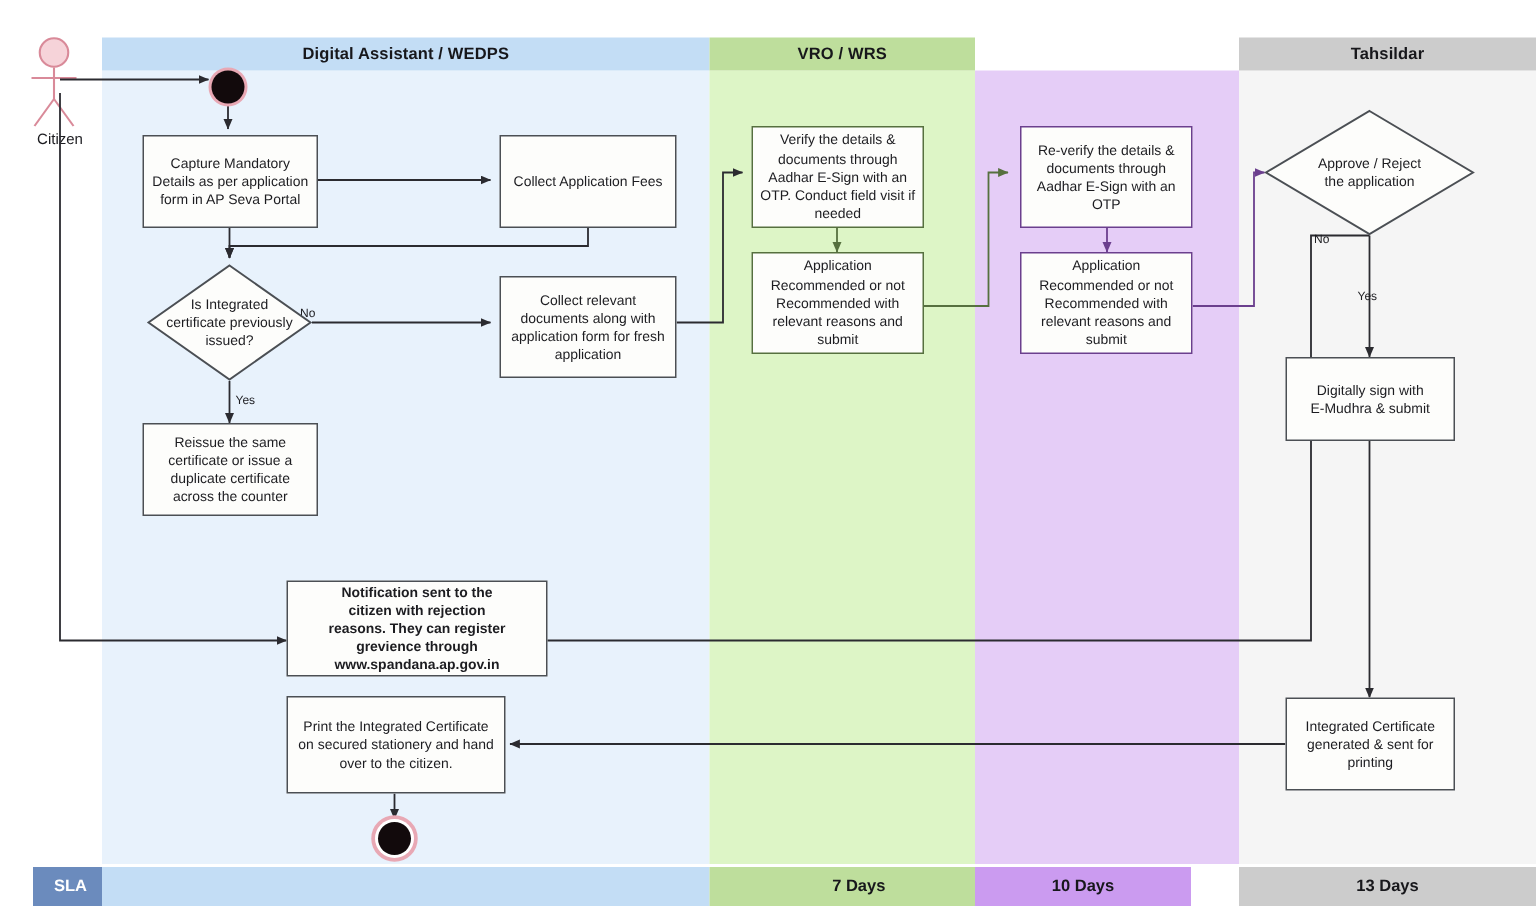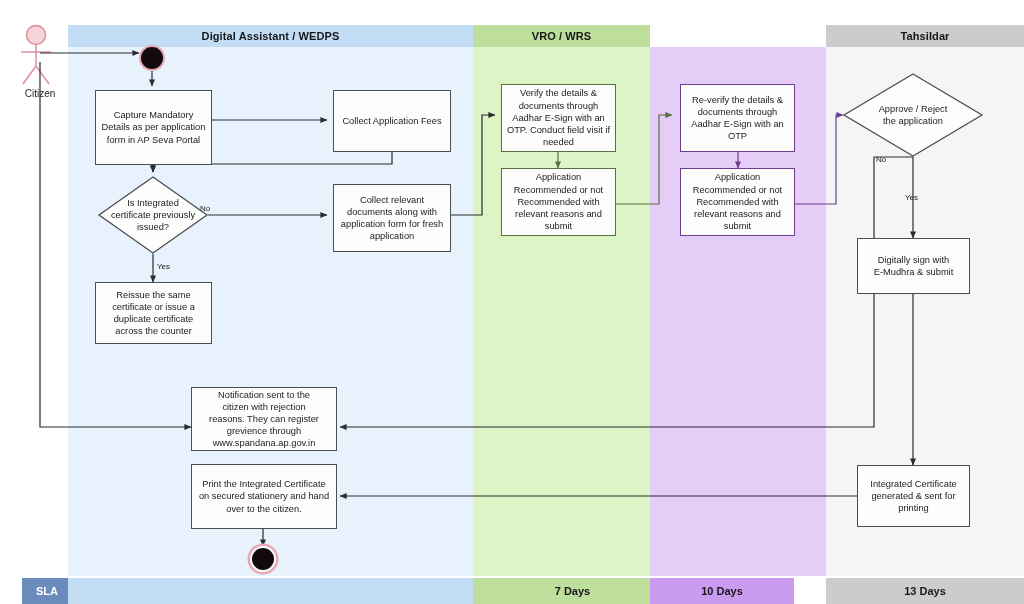--- a/index.html
+++ b/index.html
@@ -234,21 +234,21 @@
   </svg>
 
   <div class="edge-label" style="left:200px; top:192px;">No</div>
   <div class="edge-label" style="left:157px; top:250px;">Yes</div>
   <div class="edge-label" style="left:876px; top:143px;">No</div>
   <div class="edge-label" style="left:905px; top:181px;">Yes</div>
 
   <div class="start-node" style="left:141px; top:35px; width:22px; height:22px;"></div>
   <div class="end-node" style="left:252px; top:536px; width:22px; height:22px;"></div>
 
-  <div class="node" style="left:95px; top:78px; width:117px; height:75px;">Capture Mandatory
+  <div class="node" style="left:95px; top:78px; width:117px; height:62px;">Capture Mandatory
 Details as per application
 form in AP Seva Portal</div>
 
   <div class="node" style="left:333px; top:78px; width:118px; height:62px;">Collect Application Fees</div>
 
   <div class="diamond-wrap" style="left:98px; top:164px; width:110px; height:78px;">
     <svg width="110" height="78" viewBox="0 0 110 78">
       <polygon points="55,1 109,39 55,77 1,39" fill="#fdfdfb" stroke="#4b4f54" stroke-width="1.3"></polygon>
     </svg>
     <div class="diamond-text">Is Integrated
@@ -297,21 +297,21 @@
 the application</div>
   </div>
 
   <div class="node" style="left:857px; top:226px; width:113px; height:56px;">Digitally sign with
 E-Mudhra &amp; submit</div>
 
   <div class="node" style="left:857px; top:453px; width:113px; height:62px;">Integrated Certificate
 generated &amp; sent for
 printing</div>
 
-  <div class="node" style="left:191px; top:375px; width:146px; height:64px;">Notification sent to the
+  <div class="node" style="left:191px; top:375px; width:174px; height:64px;font-weight:bold;">Notification sent to the
 citizen with rejection
 reasons. They can register
 grevience through
 www.spandana.ap.gov.in</div>
 
   <div class="node" style="left:191px; top:452px; width:146px; height:65px;">Print the Integrated Certificate
 on secured stationery and hand
 over to the citizen.</div>
 
 </div>

